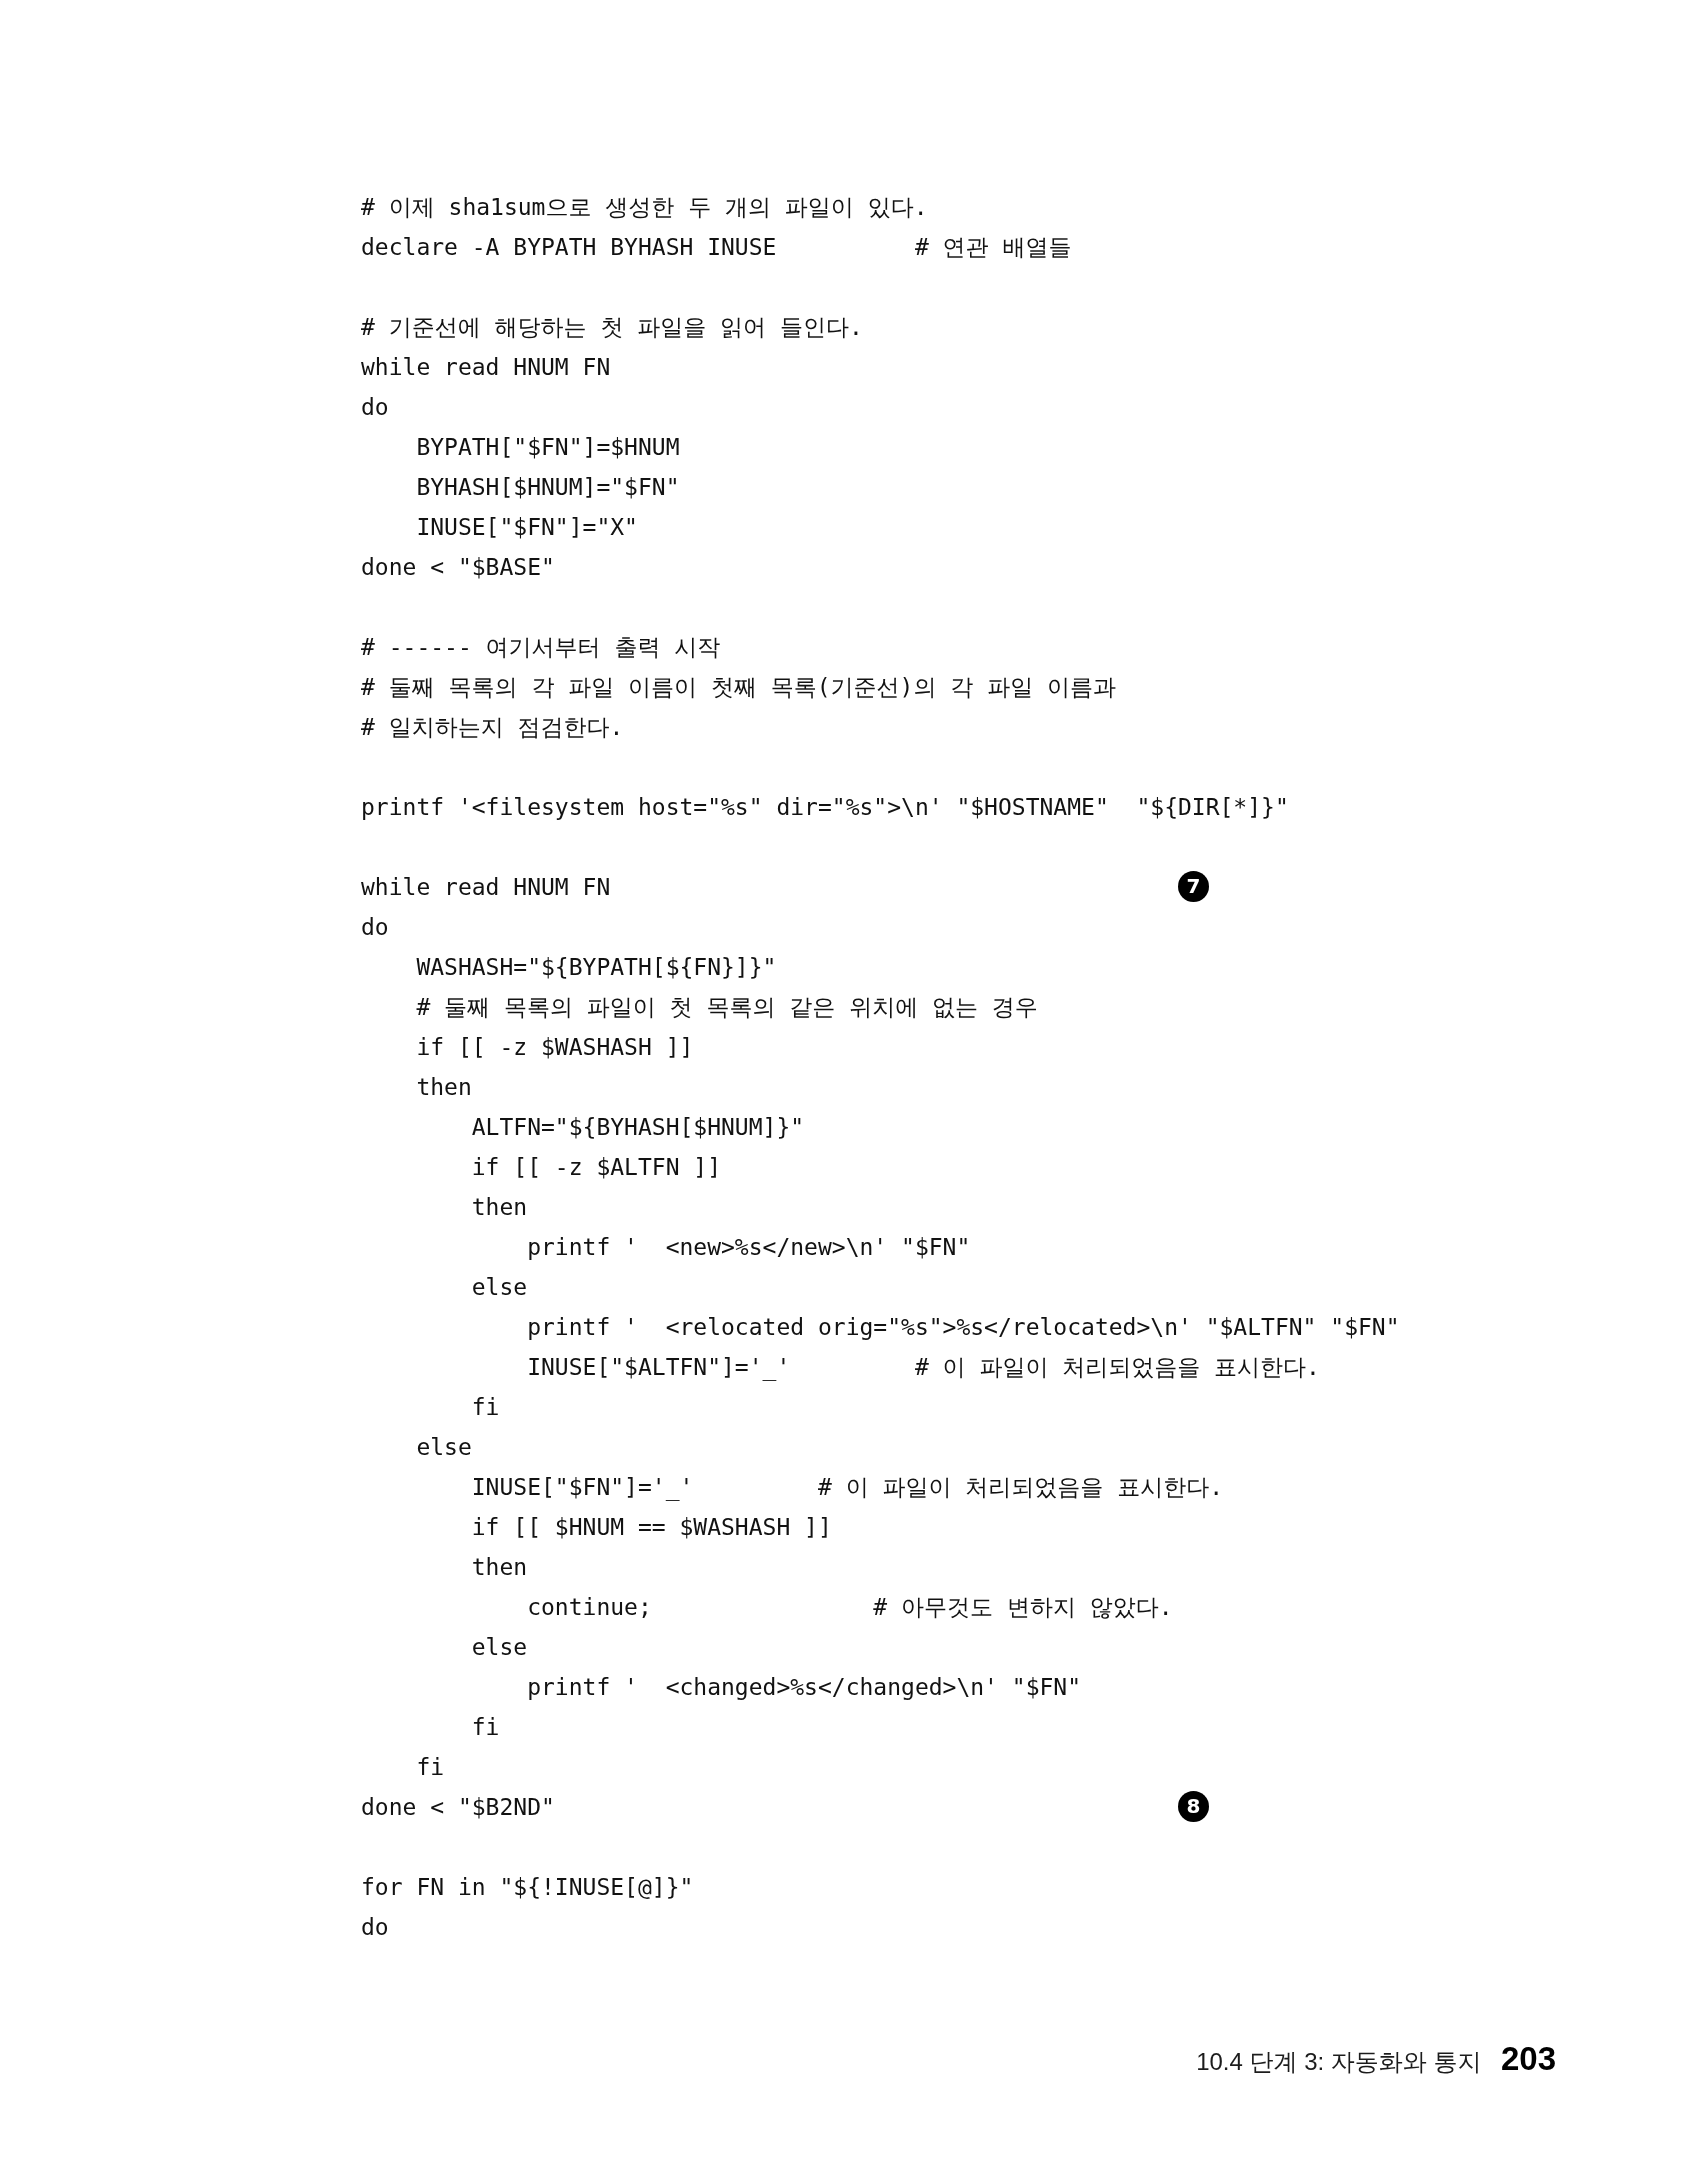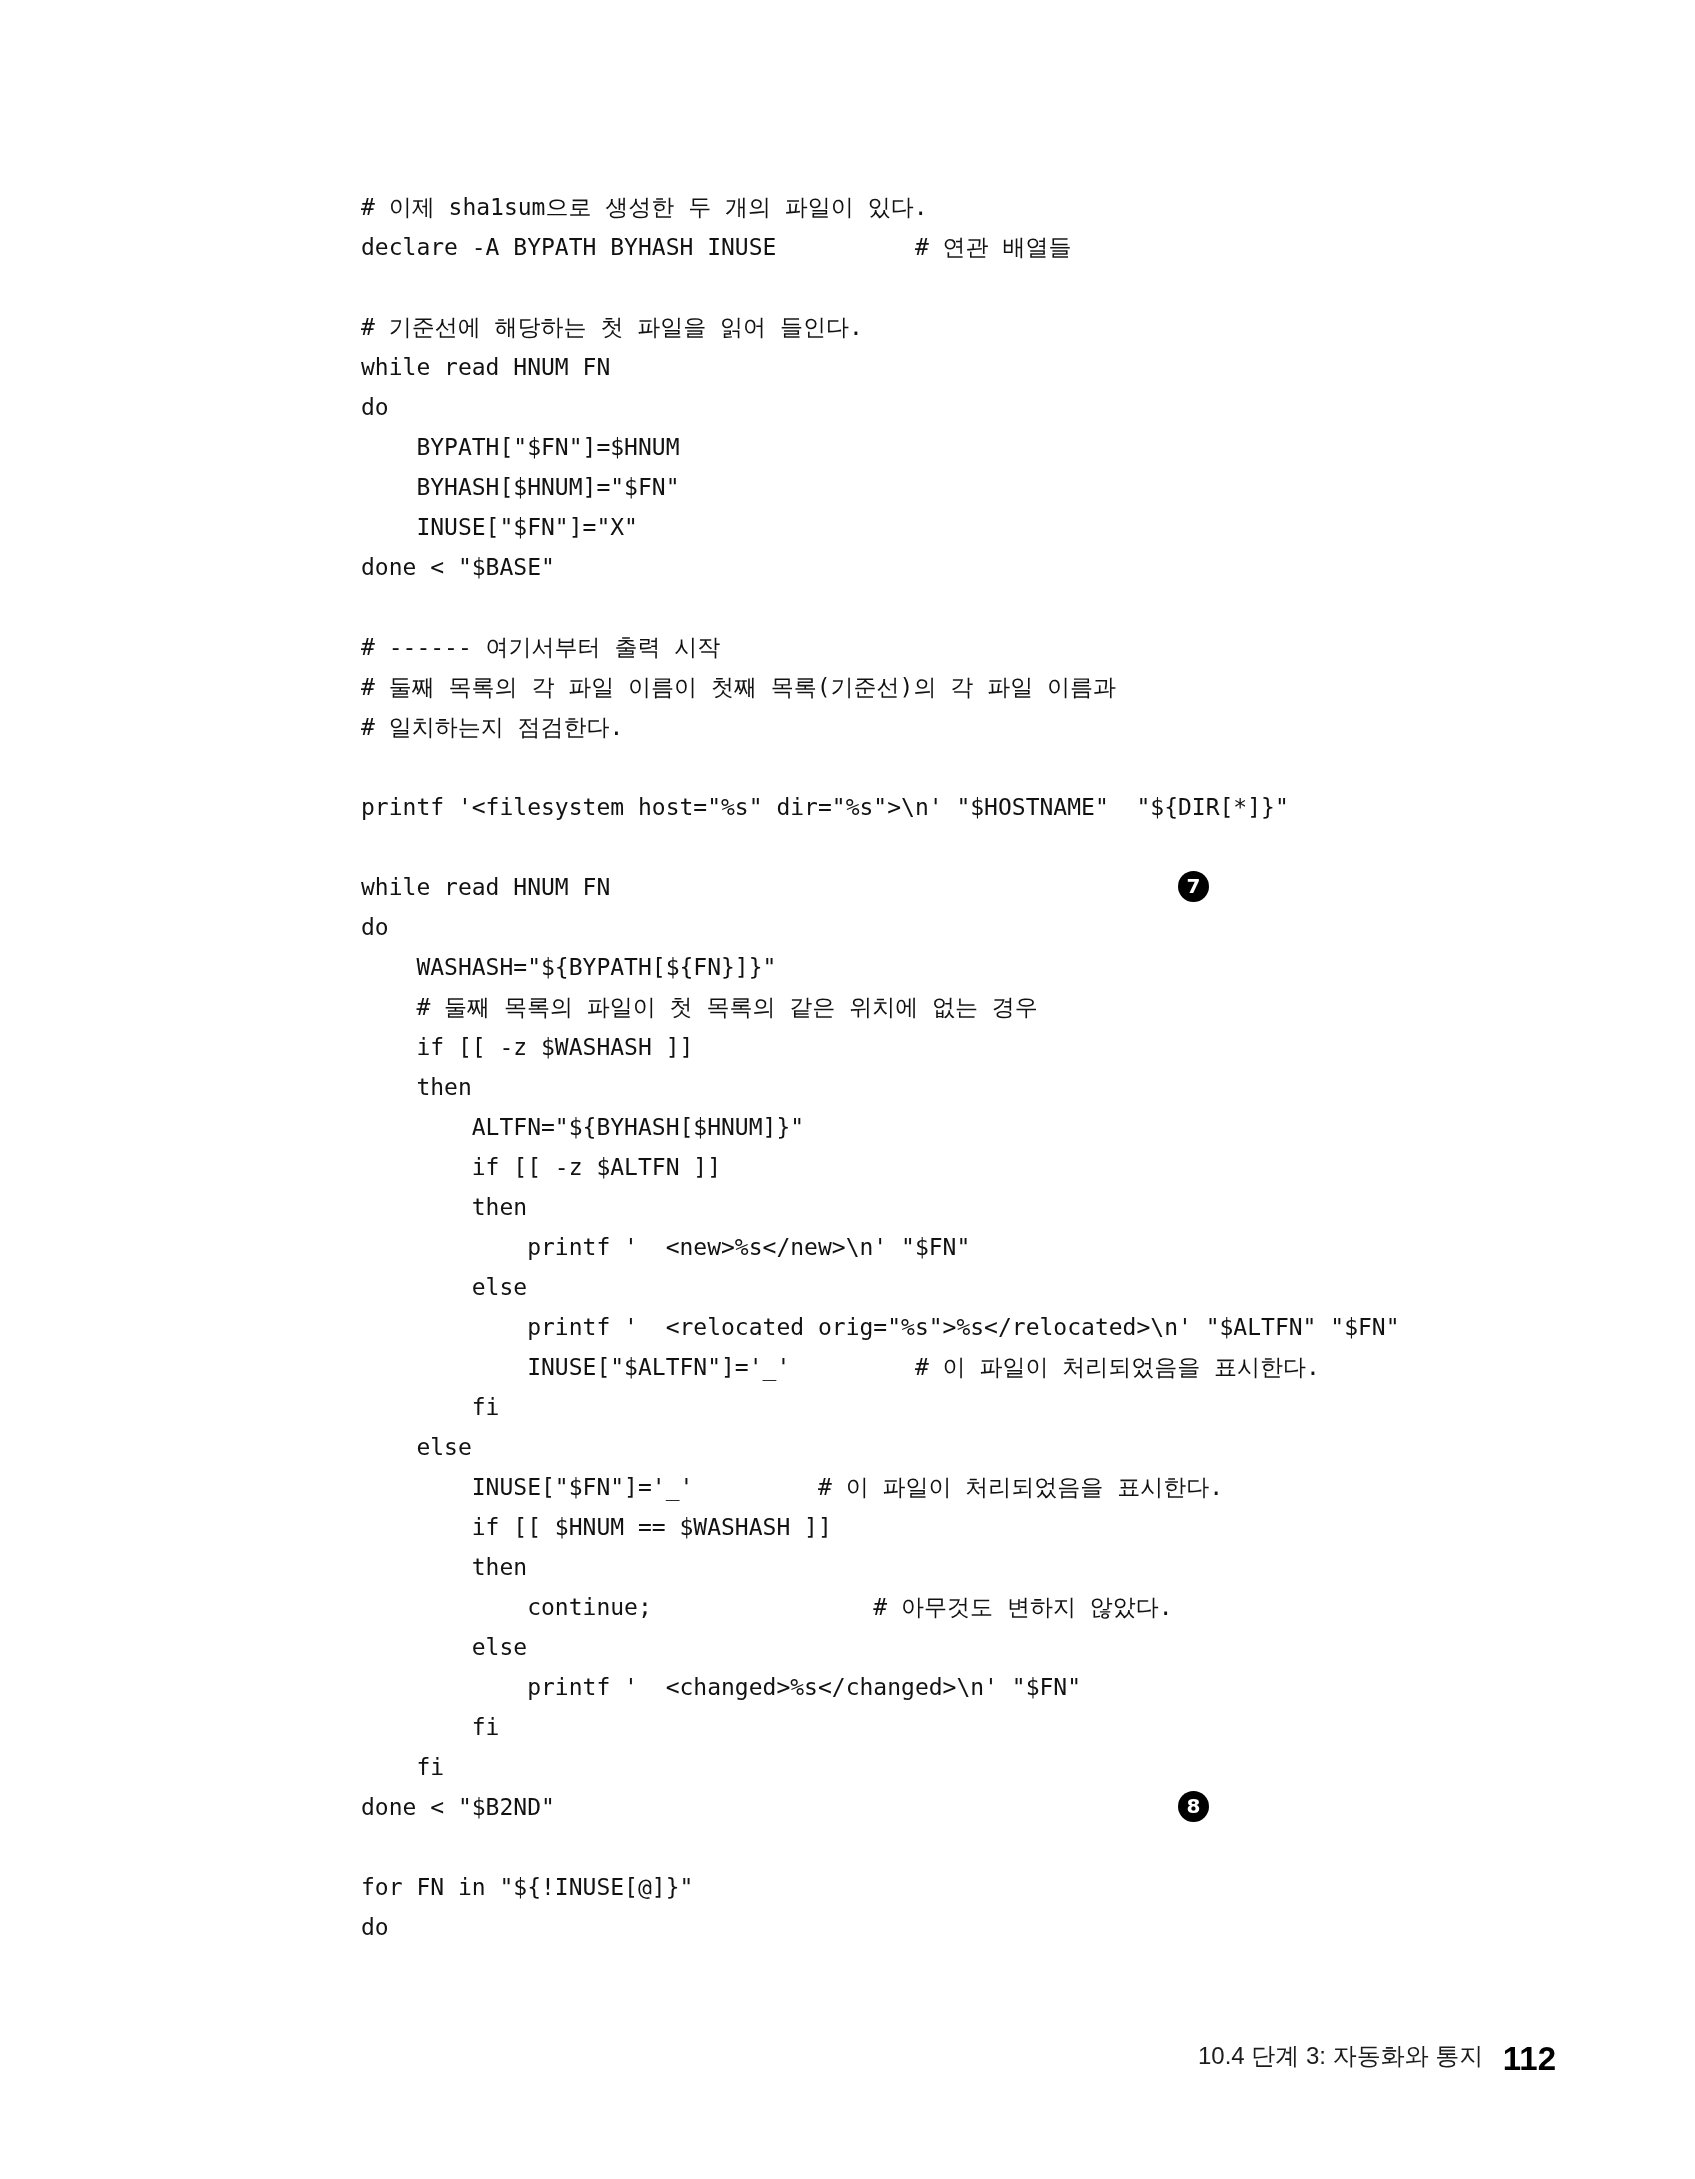--- a/index.html
+++ b/index.html
@@ -45,21 +45,21 @@
     font-size: 20px;
     font-weight: bold;
     font-family: "DejaVu Sans", sans-serif;
     white-space: normal;
   }
   .footer {
     position: absolute;
     top: 2040px;
     right: 188px;
     display: flex;
-    align-items: flex-start;
+    align-items: flex-end;
     gap: 19.4px;
     white-space: nowrap;
   }
   .footer-section {
     font-family: "Liberation Sans", sans-serif;
     font-size: 24px;
     color: #1c1c1c;
   }
   .footer-pagenum {
     font-family: "Liberation Sans", sans-serif;
@@ -70,17 +70,17 @@
 </style>
 </head>
 <body>
 
 <div class="page">
 
   <pre class="code" id="code-container"><div class="code-line"><span># 이제 sha1sum으로 생성한 두 개의 파일이 있다.</span></div><div class="code-line"><span>declare -A BYPATH BYHASH INUSE          # 연관 배열들</span></div><div class="code-line"><span></span></div><div class="code-line"><span># 기준선에 해당하는 첫 파일을 읽어 들인다.</span></div><div class="code-line"><span>while read HNUM FN</span></div><div class="code-line"><span>do</span></div><div class="code-line"><span>    BYPATH["$FN"]=$HNUM</span></div><div class="code-line"><span>    BYHASH[$HNUM]="$FN"</span></div><div class="code-line"><span>    INUSE["$FN"]="X"</span></div><div class="code-line"><span>done &lt; "$BASE"</span></div><div class="code-line"><span></span></div><div class="code-line"><span># ------ 여기서부터 출력 시작</span></div><div class="code-line"><span># 둘째 목록의 각 파일 이름이 첫째 목록(기준선)의 각 파일 이름과</span></div><div class="code-line"><span># 일치하는지 점검한다.</span></div><div class="code-line"><span></span></div><div class="code-line"><span>printf '&lt;filesystem host="%s" dir="%s"&gt;\n' "$HOSTNAME"  "${DIR[*]}"</span></div><div class="code-line"><span></span></div><div class="code-line"><span>while read HNUM FN</span><span class="callout">7</span></div><div class="code-line"><span>do</span></div><div class="code-line"><span>    WASHASH="${BYPATH[${FN}]}"</span></div><div class="code-line"><span>    # 둘째 목록의 파일이 첫 목록의 같은 위치에 없는 경우</span></div><div class="code-line"><span>    if [[ -z $WASHASH ]]</span></div><div class="code-line"><span>    then</span></div><div class="code-line"><span>        ALTFN="${BYHASH[$HNUM]}"</span></div><div class="code-line"><span>        if [[ -z $ALTFN ]]</span></div><div class="code-line"><span>        then</span></div><div class="code-line"><span>            printf '  &lt;new&gt;%s&lt;/new&gt;\n' "$FN"</span></div><div class="code-line"><span>        else</span></div><div class="code-line"><span>            printf '  &lt;relocated orig="%s"&gt;%s&lt;/relocated&gt;\n' "$ALTFN" "$FN"</span></div><div class="code-line"><span>            INUSE["$ALTFN"]='_'         # 이 파일이 처리되었음을 표시한다.</span></div><div class="code-line"><span>        fi</span></div><div class="code-line"><span>    else</span></div><div class="code-line"><span>        INUSE["$FN"]='_'         # 이 파일이 처리되었음을 표시한다.</span></div><div class="code-line"><span>        if [[ $HNUM == $WASHASH ]]</span></div><div class="code-line"><span>        then</span></div><div class="code-line"><span>            continue;                # 아무것도 변하지 않았다.</span></div><div class="code-line"><span>        else</span></div><div class="code-line"><span>            printf '  &lt;changed&gt;%s&lt;/changed&gt;\n' "$FN"</span></div><div class="code-line"><span>        fi</span></div><div class="code-line"><span>    fi</span></div><div class="code-line"><span>done &lt; "$B2ND"</span><span class="callout">8</span></div><div class="code-line"><span></span></div><div class="code-line"><span>for FN in "${!INUSE[@]}"</span></div><div class="code-line"><span>do</span></div></pre>
 
   <div class="footer">
     <span class="footer-section">10.4 단계 3: 자동화와 통지</span>
-    <span class="footer-pagenum">112</span>
+    <span class="footer-pagenum">203</span>
   </div>
 
 </div>
 
 
 </body></html>

